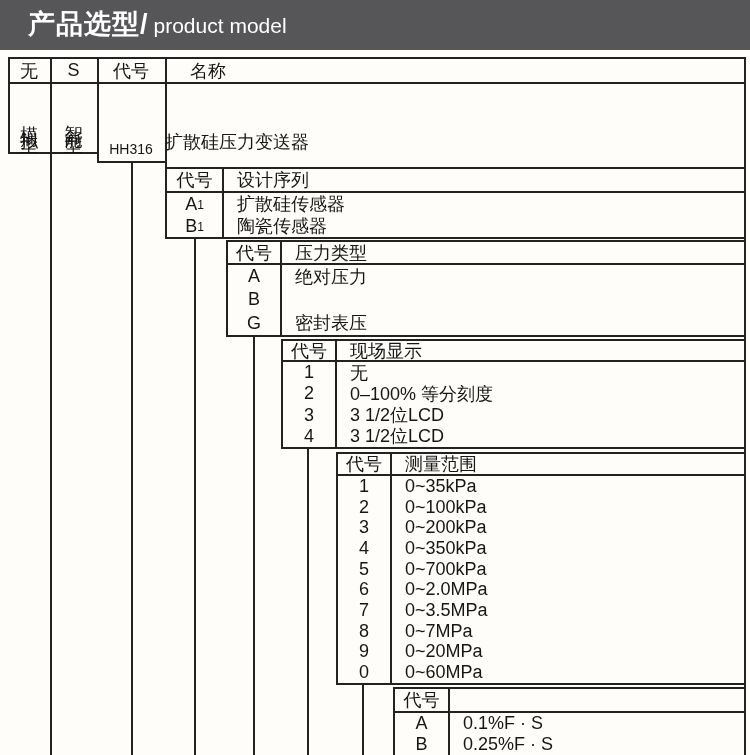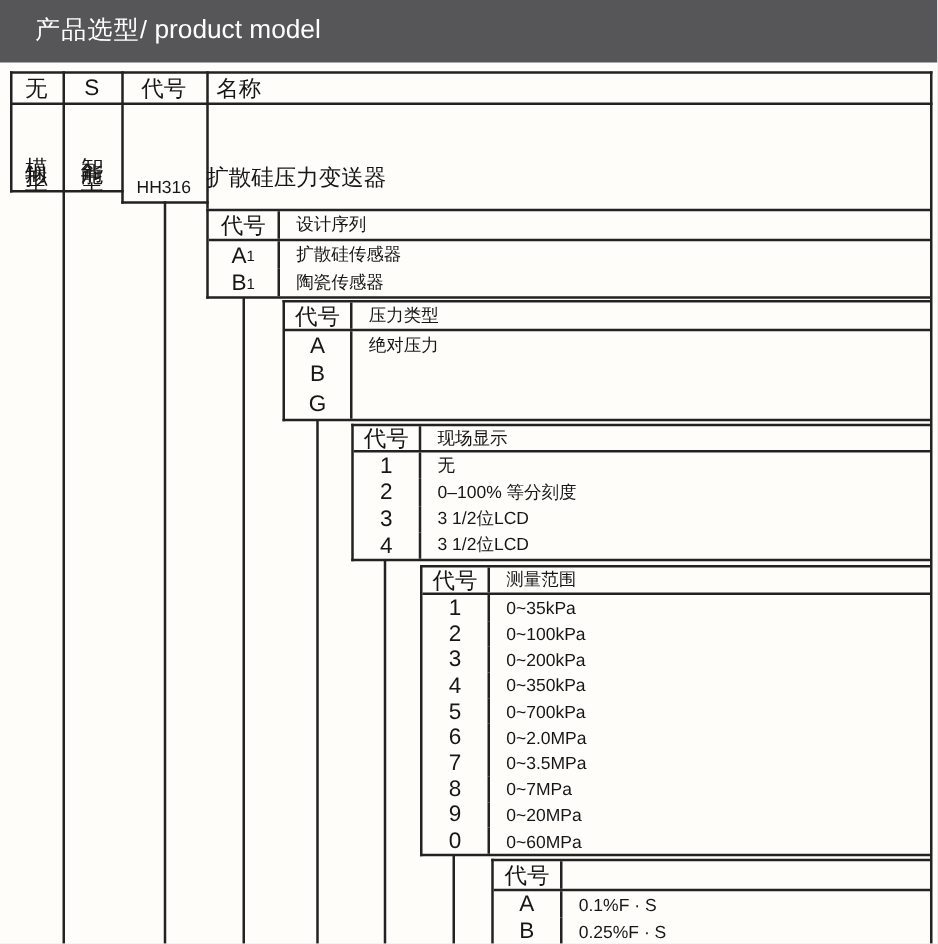--- a/index.html
+++ b/index.html
@@ -8,21 +8,21 @@
     background:#fffdfa;color:#161616;
     font-family:"Liberation Sans","DejaVu Sans",sans-serif;
     -webkit-font-smoothing:antialiased;
   }
   
   #banner{
     position:absolute;left:0;top:0;width:750px;height:50px;
     background:#565659;color:#ffffff;
     display:flex;align-items:baseline;padding-left:28px;box-sizing:border-box;
   }
-  #banner .big{font-size:20px;line-height:48px;font-weight:normal;letter-spacing:1px;text-align:center;}
+  #banner .big{font-size:27px;line-height:48px;font-weight:bold;letter-spacing:1px;text-align:center;}
   #banner .small{font-size:21px;margin-left:5px;font-weight:normal;}
   
   .hl,.vl{position:absolute;background:#222222;}
   .hl{height:2px;}
   .vl{width:2px;}
   
   .cell{position:absolute;display:flex;align-items:center;font-size:18px;}
   .cell.center{justify-content:center;}
   .vtext{
     writing-mode:vertical-rl;text-orientation:upright;
@@ -37,21 +37,21 @@
   .subtable.nobottom{border-bottom:none;}
   .st-header,.st-row{display:flex;align-items:stretch;}
   .st-header{height:var(--headh);border-bottom:2px solid #222222;box-sizing:content-box;}
   .st-row{height:var(--rowh);}
   .st-code{
     width:var(--codew);flex:none;border-right:2px solid #222222;
     display:flex;align-items:center;justify-content:center;
     font-size:18px;box-sizing:border-box;
   }
   .st-label{
-    flex:1;display:flex;align-items:center;padding-left:13px;font-size:14px;
+    flex:1;display:flex;align-items:center;padding-left:13px;font-size:18px;
     white-space:nowrap;
   }
   .st-header .st-code{font-size:18px;}
   .subnum{font-size:12px;align-self:flex-end;margin-bottom:3px;}
   #model-code{font-size:14px;}
 </style>
 </head>
 <body>
 
 <div id="page">
@@ -74,21 +74,21 @@
 
   <div class="vl" style="left:131px;top:161px;height:594px;"></div>
   <div class="vl" style="left:194px;top:238px;height:517px;"></div>
   <div class="vl" style="left:253px;top:336px;height:419px;"></div>
   <div class="vl" style="left:307px;top:448px;height:307px;"></div>
   <div class="vl" style="left:362px;top:684px;height:71px;"></div>
 
   <div class="cell center" style="left:8px;top:59px;width:42px;height:23px;">无</div>
   <div class="cell center" style="left:50px;top:59px;width:47px;height:23px;">S</div>
   <div class="cell center" style="left:97px;top:59px;width:68px;height:23px;">代号</div>
-  <div class="cell" style="left:165px;top:59px;width:200px;height:23px;padding-left:8px;">名称</div>
+  <div class="cell" style="left:165px;top:59px;width:200px;height:23px;padding-left:25px;">名称</div>
 
   <div class="cell center" style="left:8px;top:85px;width:42px;height:66px;">
     <span class="vtext">模拟型</span>
   </div>
   <div class="cell center" style="left:50px;top:85px;width:47px;height:66px;">
     <span class="vtext">智能型</span>
   </div>
   <div class="cell center" id="model-code" style="left:97px;top:137px;width:68px;height:23px;">HH316</div>
   <div class="cell" style="left:165px;top:131px;width:400px;height:22px;">扩散硅压力变送器</div>
 
@@ -120,20 +120,21 @@
     </div>
     <div class="st-row">
       <div class="st-code">A</div>
       <div class="st-label">绝对压力</div>
     </div>
     <div class="st-row">
       <div class="st-code">B</div>
     </div>
     <div class="st-row">
       <div class="st-code">G</div>
+      <div class="st-label">密封表压</div>
     </div>
   </div>
 
   <div class="subtable" style="left:281px;top:339px;width:463px;height:110px;--codew:54px;--headh:19px;--rowh:21.25px;">
     <div class="st-header">
       <div class="st-code">代号</div>
       <div class="st-label">现场显示</div>
     </div>
     <div class="st-row">
       <div class="st-code">1</div>

